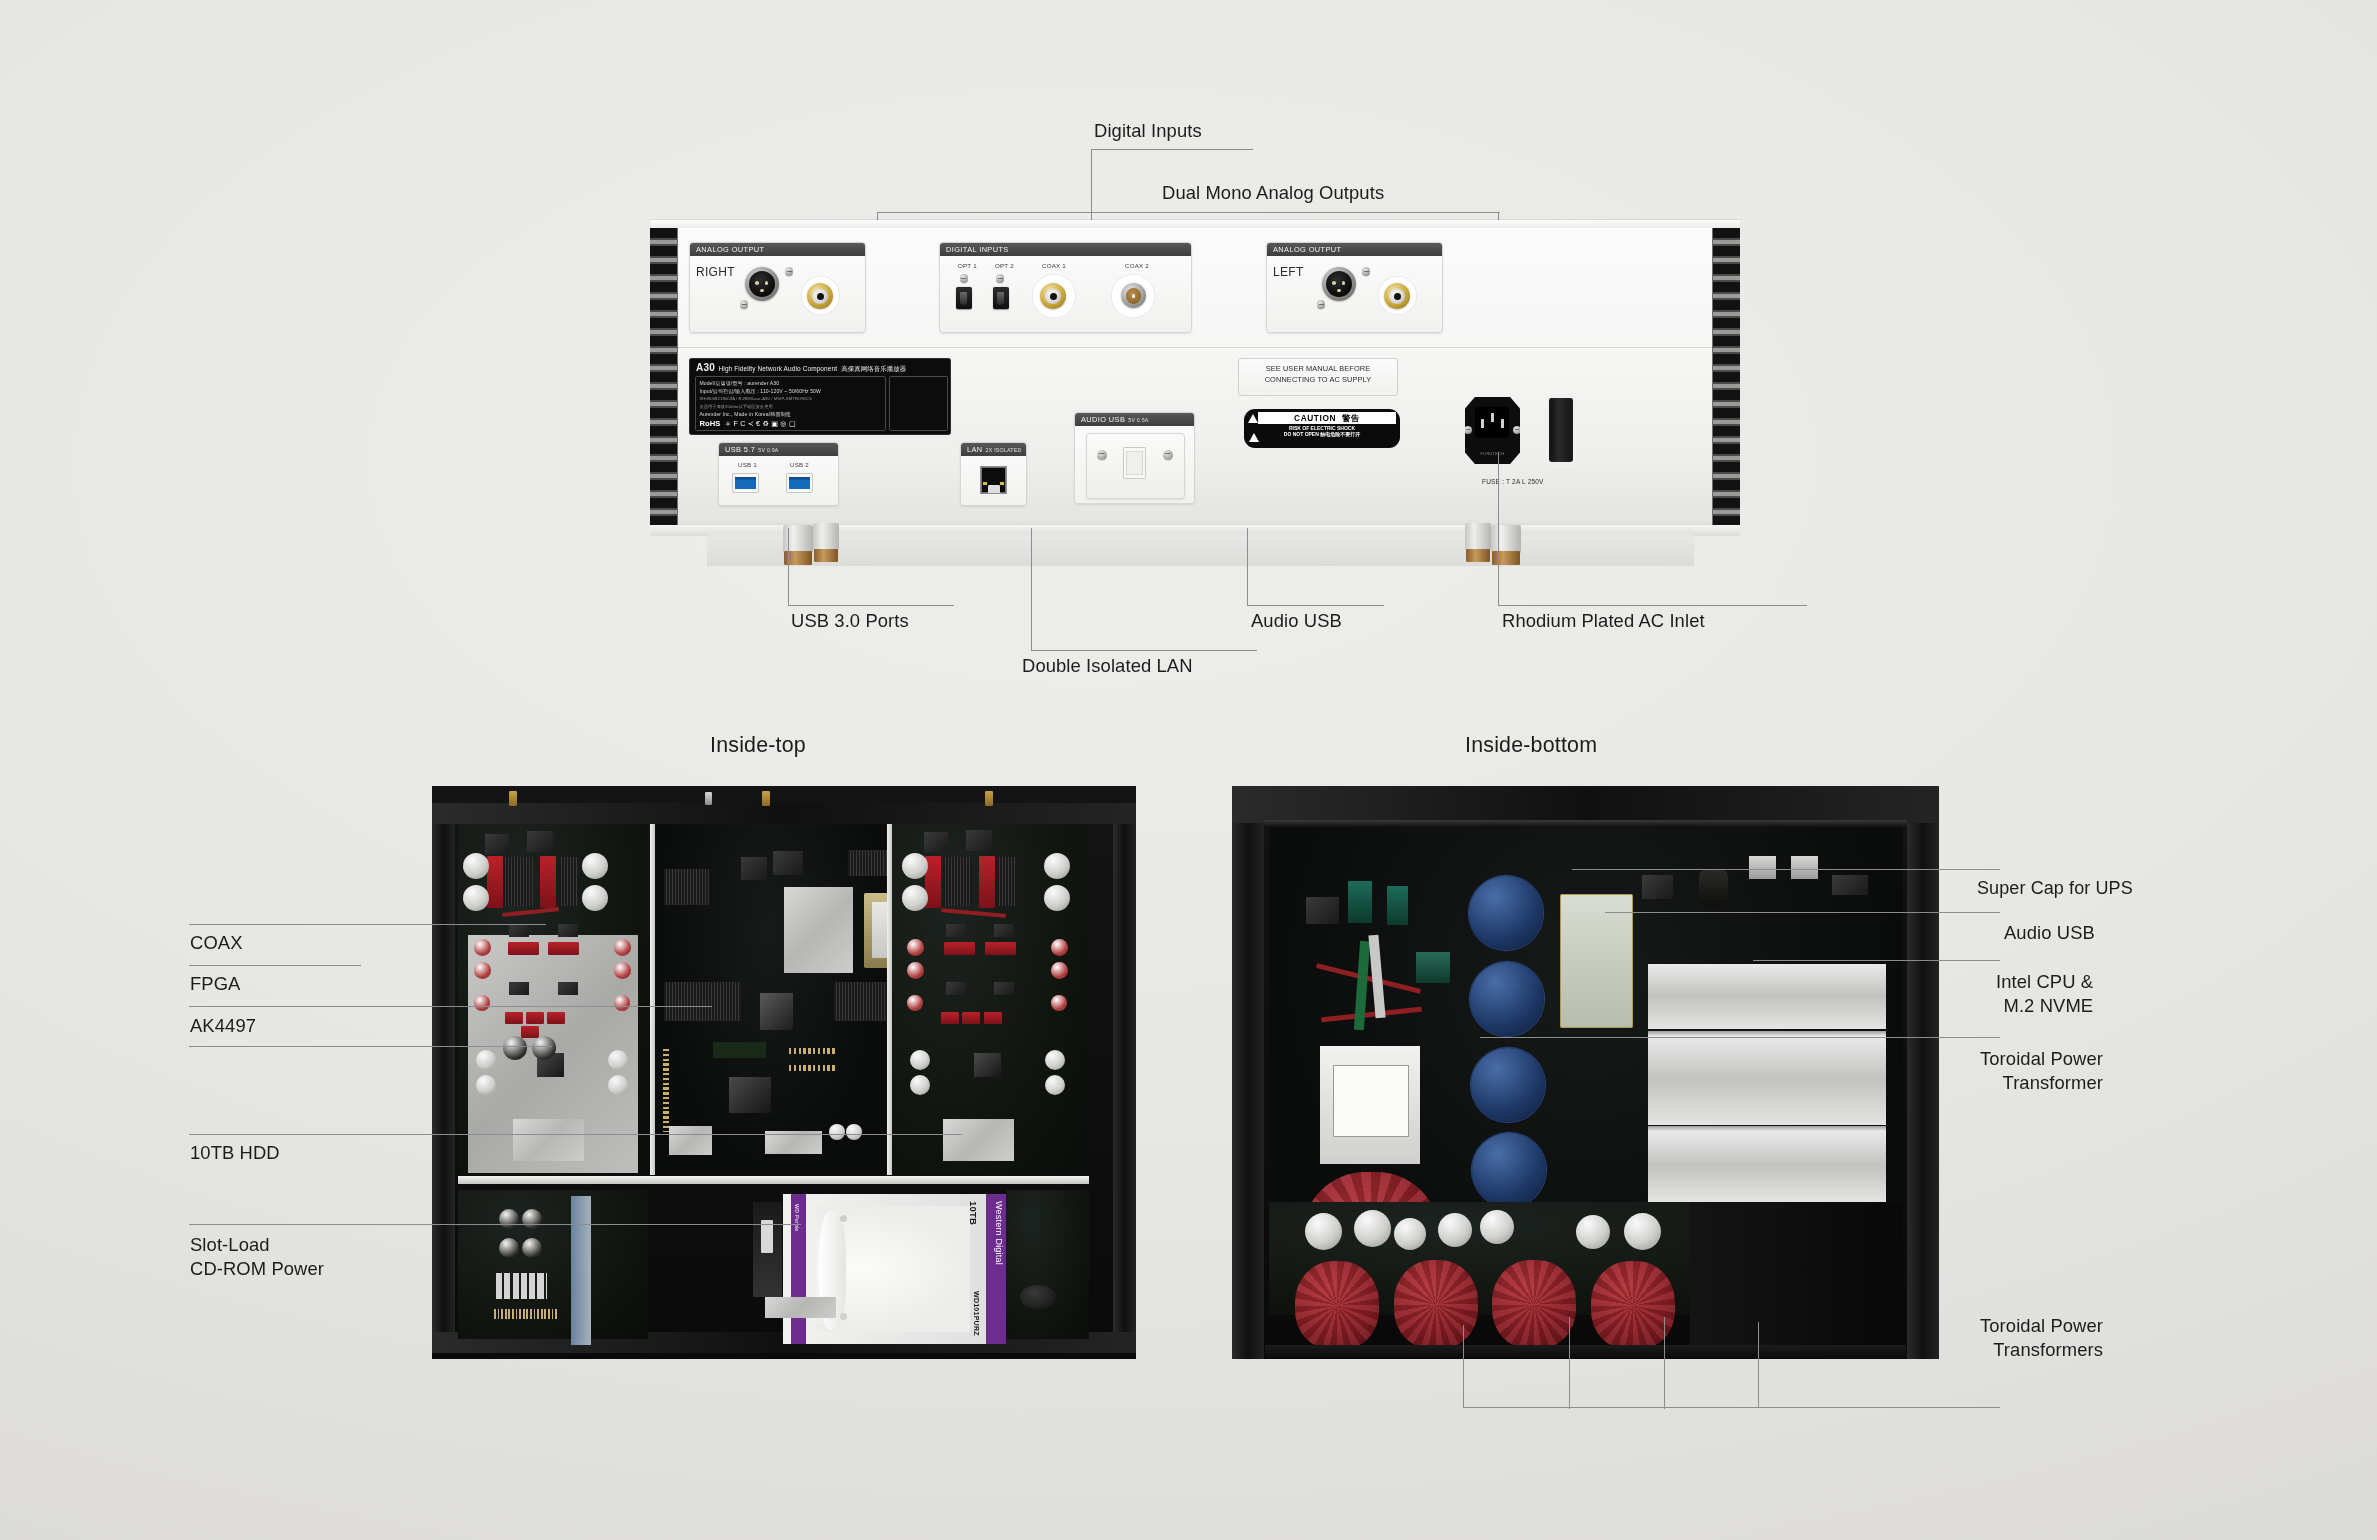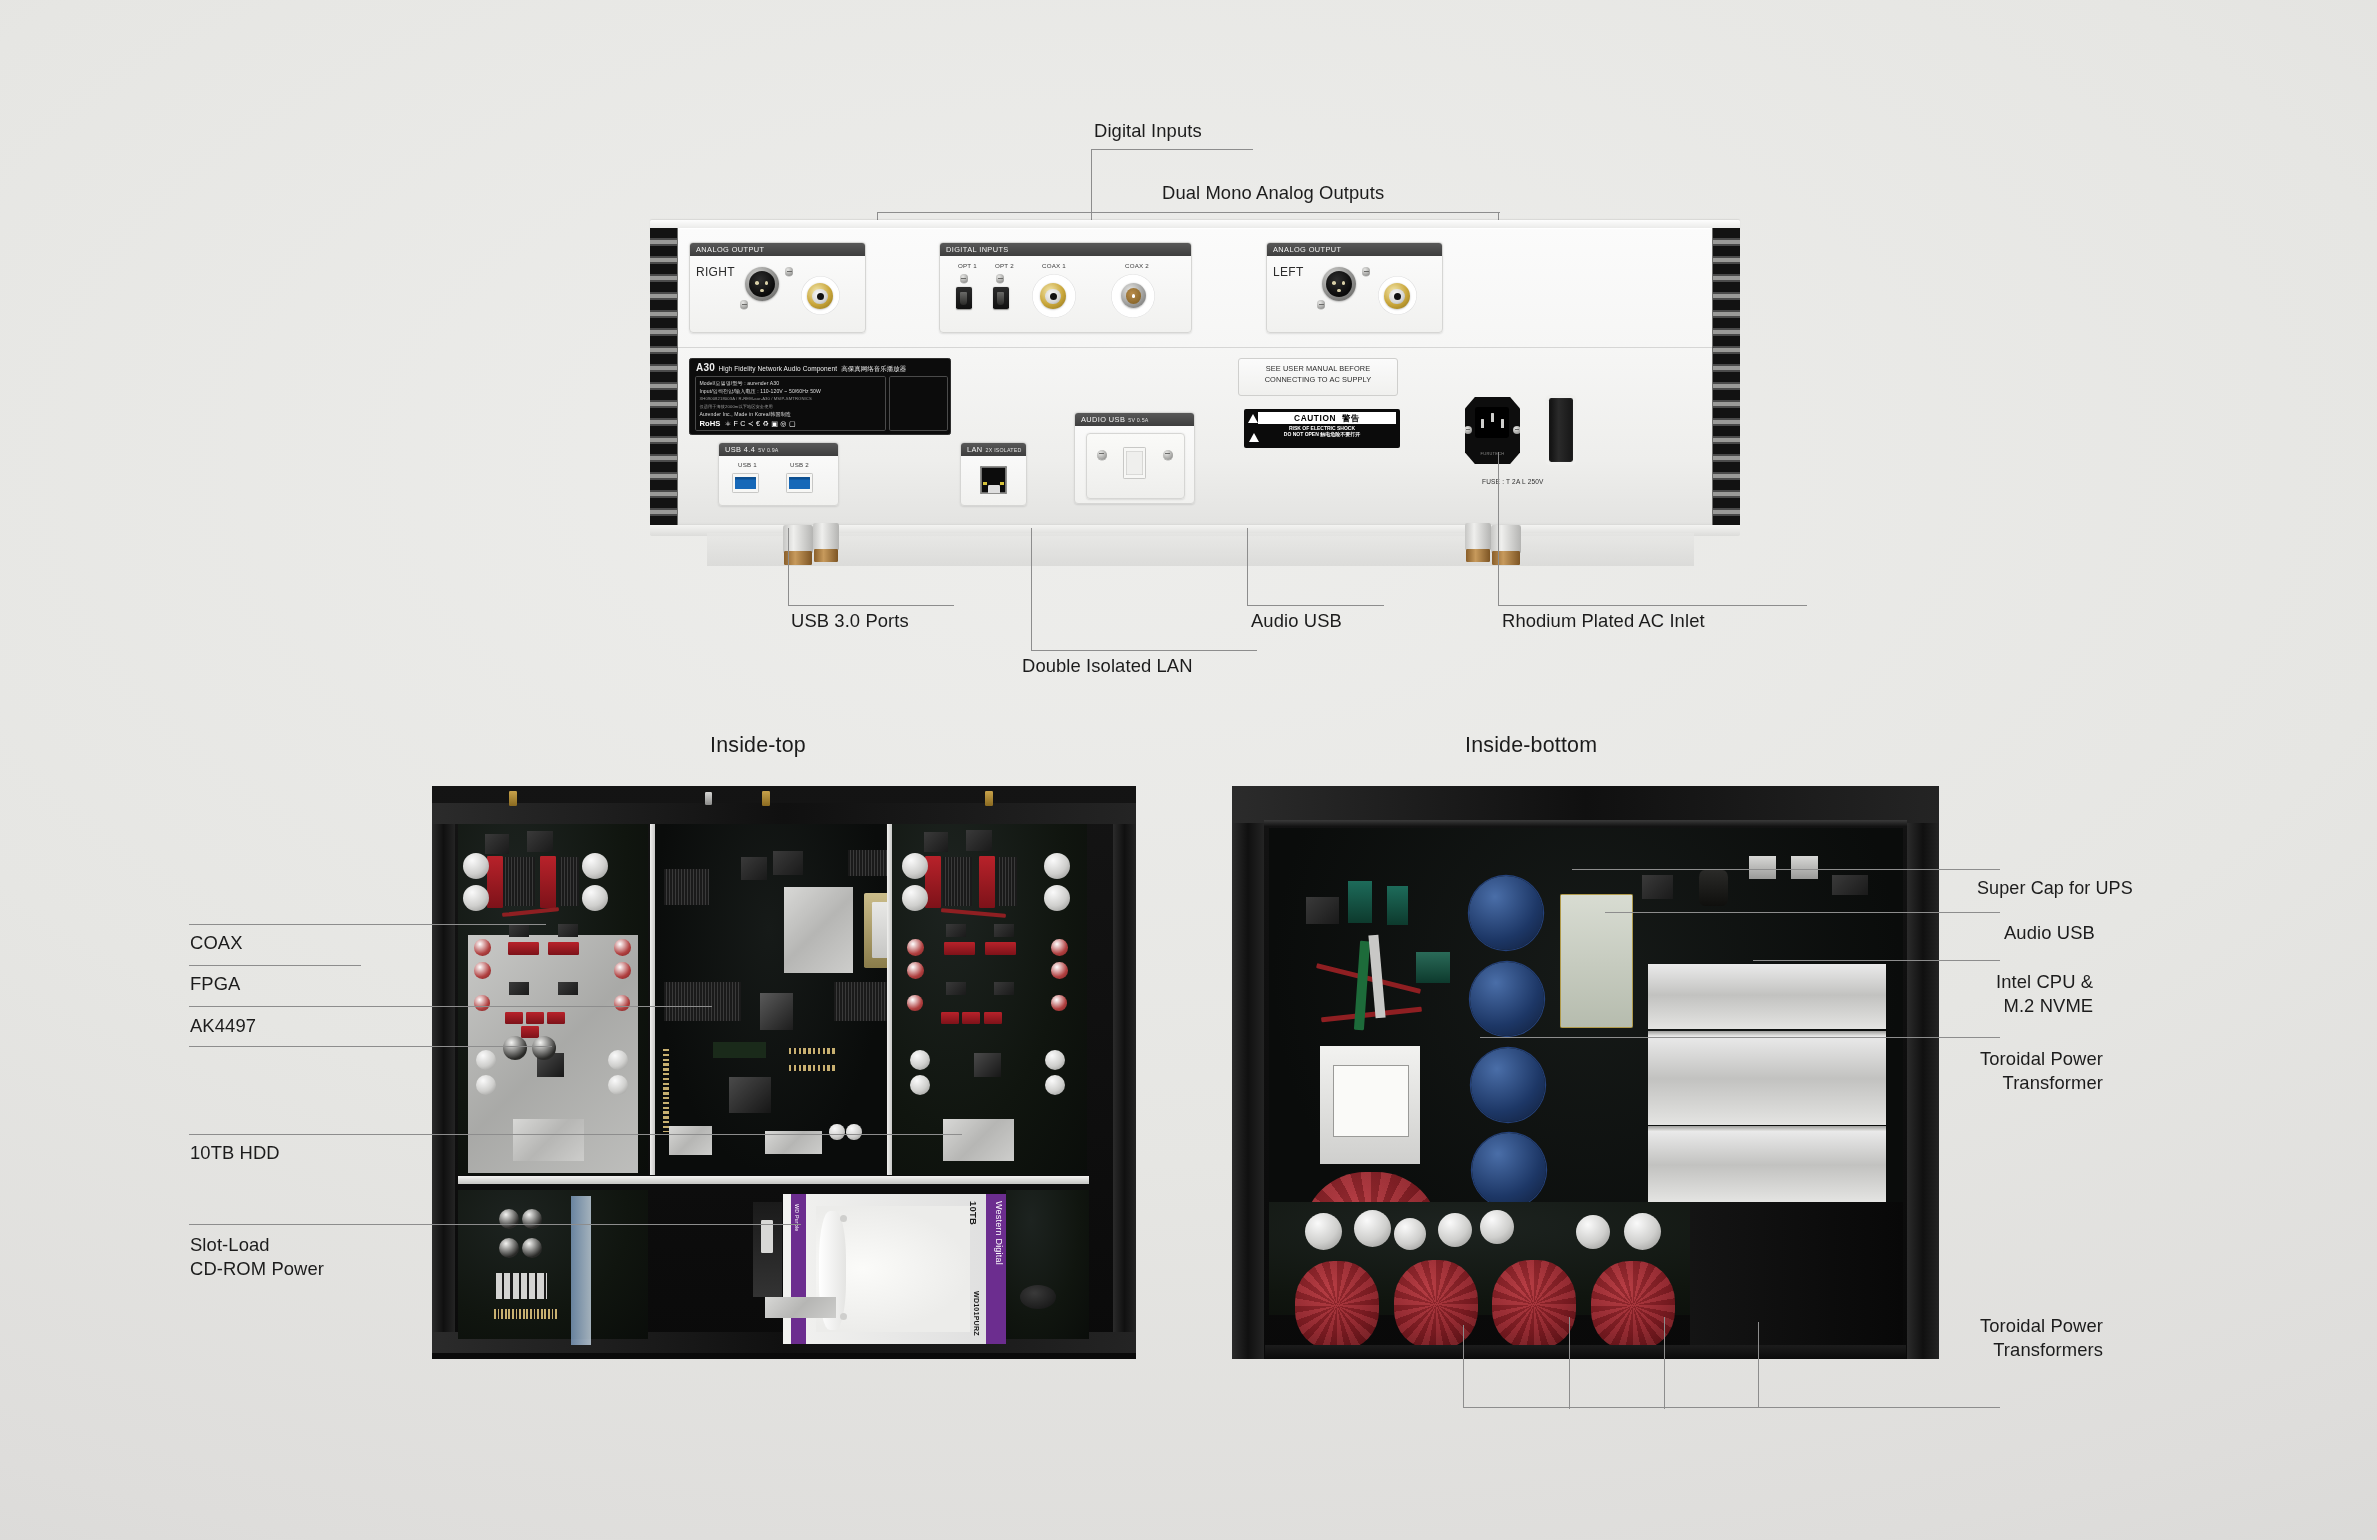--- a/index.html
+++ b/index.html
@@ -87,21 +87,21 @@
   .pbox{position:absolute;border:0.6px solid #4a4a4a;border-radius:1.8px;}
   .pline{position:absolute;font-size:5.1px;color:#dedede;white-space:nowrap;letter-spacing:0.1px;}
   .pline.tiny{font-size:4.2px;color:#9d9d9d;}
   .marks{position:absolute;font-size:7.1px;color:#fff;letter-spacing:2.4px;white-space:nowrap;}
   .marks b{font-size:7.7px;font-weight:700;letter-spacing:0;}
 
   
   .warnbox{position:absolute;border:0.6px solid #cfcfcd;border-radius:3px;
     background:linear-gradient(to bottom,#fbfbfb,#f0f0ee);color:#2a2a2a;
     font-size:7.4px;line-height:1.45;text-align:center;padding-top:4.8px;box-sizing:border-box;letter-spacing:0.1px;}
-  .caution{position:absolute;background:#0b0b0b;border-radius:2px;overflow:hidden;color:#fff;}
+  .caution{position:absolute;background:#0b0b0b;border-radius:11px;overflow:hidden;color:#fff;}
   .caution .top{position:absolute;left:3.6px;top:3px;right:3.6px;height:12px;display:flex;align-items:center;}
   .caution .white{flex:1;height:12px;background:#fff;color:#000;display:flex;align-items:center;justify-content:center;gap:6px;
     font-size:8.3px;font-weight:700;letter-spacing:0.6px;}
   .caution .bot{position:absolute;left:3.6px;right:3.6px;top:16px;font-size:5px;font-weight:700;text-align:center;line-height:1.25;}
   .tri{width:10px;height:9px;position:relative;flex:0 0 10px;}
   .tri::before{content:"";position:absolute;left:0;top:0;border-left:5px solid transparent;border-right:5px solid transparent;border-bottom:9px solid #fff;}
   .tri::after{content:"";position:absolute;left:3.9px;top:3px;width:2.4px;height:4.8px;color:#000;font-size:4.8px;}
   
   .iec{position:absolute;width:55px;height:67px;background:#0d0d0d;
     clip-path:polygon(18% 0,82% 0,100% 17%,100% 83%,82% 100%,18% 100%,0 83%,0 17%);
@@ -236,21 +236,21 @@
         <div class="pline" style="left:3.6px;top:11.3px;">Input/입력전압/输入电压 : 110-120V ~ 50/60Hz 50W</div>
         <div class="pline tiny" style="left:3.6px;top:19.6px;">XH09008218003A / R-REM-aur-A30 / MSIP-SMTRONICS</div>
         <div class="pline tiny" style="left:3.6px;top:27px;">仅适用于海拔2000m以下地区安全使用</div>
         <div class="pline" style="left:3.6px;top:34px;">Aurender Inc., Made in Korea/韩国制造</div>
         <div class="marks" style="left:3.6px;top:42px;"><b>RoHS</b> <span>⚛</span><span>FC</span><span>≺€</span><span>♻</span><span>▣</span><span>◎</span><span>▢</span></div>
       </div>
       <div class="pbox" style="left:199px;top:16.6px;width:57px;height:53px;"></div>
     </div>
 
     <div class="panel" style="left:68px;top:214px;width:119px;height:62px;">
-      <div class="cap"><span>USB 4.4</span><span class="sub">5V 0.9A</span></div>
+      <div class="cap"><span>USB 5.7</span><span class="sub">5V 0.9A</span></div>
       <div class="ptlabel" style="left:19px;top:18px;">USB 1</div>
       <div class="ptlabel" style="left:71px;top:18px;">USB 2</div>
       <div class="usba" style="left:13px;top:30px;">
           <i></i>
         </div>
       <div class="usba" style="left:67px;top:30px;">
           <i></i>
         </div>
     </div>
 

